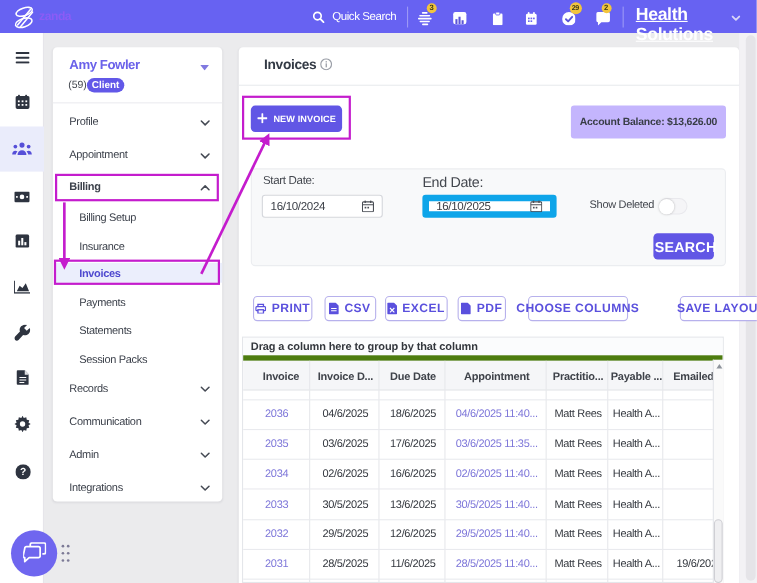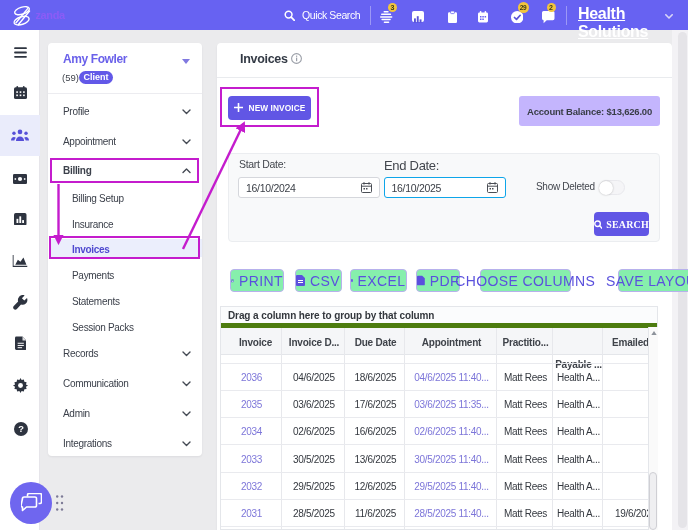--- a/index.html
+++ b/index.html
@@ -1,22 +1,22 @@
 <!DOCTYPE html>
 <html><head>
 <meta charset="utf-8">
 <style>
   * { margin:0; padding:0; box-sizing:border-box; }
   html,body { width:688px; height:530px; overflow:hidden; }
   body { font-family:"Liberation Sans", sans-serif; background:#ebebed; position:relative; }
   .abs { position:absolute; }
   .btn-purple { background:#6156e5; color:#fff; font-weight:bold; border-radius:4px;
     display:flex; align-items:center; justify-content:center; }
-  .btn-outline { background:#86efac; border:1px solid #b7b1ec; color:#5a50dd; font-weight:normal;
-    border-radius:4px; display:flex; align-items:center; justify-content:center; font-size:14px; letter-spacing:.4px; white-space:nowrap;}
+  .btn-outline { background:#ffffff; border:1px solid #b7b1ec; color:#5a50dd; font-weight:bold;
+    border-radius:4px; display:flex; align-items:center; justify-content:center; font-size:11px; letter-spacing:.4px; white-space:nowrap;}
   .mi { font-size:10px; letter-spacing:-0.3px; color:#3c414b; white-space:nowrap; }
   .trow { position:absolute; left:0; width:428px; height:27.3px; border-bottom:1px solid #e9eaee; font-size:10px; letter-spacing:-0.3px; color:#34383f; }
   .trow span { position:absolute; top:50%; transform:translateY(-50%); text-align:center; white-space:nowrap; }
   .lk { color:#7d76d9; }
   .thd { position:absolute; top:8.5px; text-align:center; font-size:10px; letter-spacing:-0.2px; font-weight:bold; color:#3f434a; white-space:nowrap; }
   .c0 { left:0; width:61px; }
   .c1 { left:62px; width:62px; }
   .c2 { left:125px; width:59px; }
   .c3 { left:185px; width:91px; }
   .c4 { left:277px; width:55px; }
@@ -241,47 +241,47 @@
   <svg width="9" height="9" viewBox="0 0 9 9" style="margin-right:6px;">
       <path d="M4.5,0.5 V8.5 M0.5,4.5 H8.5" stroke="#fff" stroke-width="1.6" stroke-linecap="round"></path>
     </svg>
   NEW INVOICE
 </div>
 
 <div class="abs" style="left:519px;top:96px;width:141px;height:30px;background:#c4b5fd;border-radius:3px;display:flex;align-items:center;justify-content:center;font-size:9.5px;letter-spacing:-0.2px;white-space:nowrap;font-weight:bold;color:#383d46;z-index:2;">Account Balance: $13,626.00</div>
 
 <div class="abs" style="left:228px;top:153px;width:432px;height:89px;background:#f8f9fa;border:1px solid #ebedf0;border-radius:4px;z-index:1;"></div>
 <div class="abs" style="left:239px;top:158px;font-size:10.5px;letter-spacing:-0.3px;color:#43474e;z-index:2;">Start Date:</div>
-<div class="abs" style="left:238px;top:177px;width:142px;height:21px;background:#fff;border:1px solid #d5d7dc;border-radius:3px;z-index:2;display:flex;align-items:center;">
+<div class="abs" style="left:238px;top:177px;width:110px;height:21px;background:#fff;border:1px solid #d5d7dc;border-radius:3px;z-index:2;display:flex;align-items:center;">
   <span style="font-size:10.5px;letter-spacing:-0.3px;color:#3c4048;margin-left:7px;">16/10/2024</span>
   <svg style="position:absolute;right:7px;" width="11" height="11" viewBox="0 0 11 11">
     <rect x="0.5" y="1.5" width="10" height="9" rx="1" fill="none" stroke="#4a4e55" stroke-width="1"></rect>
     <line x1="0.5" y1="4.2" x2="10.5" y2="4.2" stroke="#4a4e55" stroke-width="1"></line>
     <line x1="3" y1="0.3" x2="3" y2="2.5" stroke="#4a4e55" stroke-width="1.2"></line>
     <line x1="8" y1="0.3" x2="8" y2="2.5" stroke="#4a4e55" stroke-width="1.2"></line>
     <rect x="2.5" y="6" width="1.5" height="1.5" fill="#4a4e55"></rect>
       <rect x="5" y="6" width="1.5" height="1.5" fill="#4a4e55"></rect>
   </svg>
 </div>
 <div class="abs" style="left:384px;top:158px;font-size:13px;letter-spacing:-0.3px;color:#43474e;z-index:2;">End Date:</div>
-<div class="abs" style="left:383.5px;top:177px;width:122px;height:21px;background:#fff;border:1px solid #0ea5e9;border-radius:3px;z-index:2;display:flex;align-items:center;">
+<div class="abs" style="left:383.5px;top:177px;width:122px;height:21px;background:#fff;border:6px solid #0ea5e9;border-radius:3px;z-index:2;display:flex;align-items:center;">
   <span style="font-size:10.5px;letter-spacing:-0.3px;color:#3c4048;margin-left:7px;">16/10/2025</span>
   <svg style="position:absolute;right:7px;" width="11" height="11" viewBox="0 0 11 11">
     <rect x="0.5" y="1.5" width="10" height="9" rx="1" fill="none" stroke="#4a4e55" stroke-width="1"></rect>
     <line x1="0.5" y1="4.2" x2="10.5" y2="4.2" stroke="#4a4e55" stroke-width="1"></line>
     <line x1="3" y1="0.3" x2="3" y2="2.5" stroke="#4a4e55" stroke-width="1.2"></line>
     <line x1="8" y1="0.3" x2="8" y2="2.5" stroke="#4a4e55" stroke-width="1.2"></line>
     <rect x="2.5" y="6" width="1.5" height="1.5" fill="#4a4e55"></rect>
       <rect x="5" y="6" width="1.5" height="1.5" fill="#4a4e55"></rect>
   </svg>
 </div>
 <div class="abs" style="left:536px;top:181px;font-size:10px;letter-spacing:-0.3px;color:#43474e;z-index:2;">Show Deleted</div>
 <div class="abs" style="left:599px;top:180px;width:26px;height:14.5px;border-radius:8px;background:#f5f5f7;border:1px solid #e9e9ed;z-index:2;"></div>
 <div class="abs" style="left:599px;top:180.5px;width:14px;height:14px;border-radius:50%;background:#fff;box-shadow:0 0 2px rgba(0,0,0,.28);z-index:3;"></div>
-<div class="abs btn-purple" style="left:593.5px;top:212px;width:55.5px;height:24px;font-size:10px;letter-spacing:.2px;z-index:2;font-family:Liberation Serif, serif;">
+<div class="abs btn-purple" style="left:593.5px;top:212px;width:55.5px;height:24px;font-size:13px;letter-spacing:.2px;z-index:2;">
   <svg width="9" height="9" viewBox="0 0 9 9" style="margin-right:4px;">
     <circle cx="3.7" cy="3.7" r="2.9" fill="none" stroke="#fff" stroke-width="1.4"></circle>
     <line x1="5.9" y1="5.9" x2="8.3" y2="8.3" stroke="#fff" stroke-width="1.5" stroke-linecap="round"></line>
   </svg>
   SEARCH
 </div>
 
 <div class="abs btn-outline" style="left:230px;top:269px;width:54px;height:23px;z-index:2;">
   <svg width="10" height="9.5" viewBox="0 0 10 9.5" style="margin-right:5px;">
     <path d="M2.5,2.5 V0.6 h5 V2.5" fill="none" stroke="#5a50dd" stroke-width="1.2"></path>
@@ -321,21 +321,21 @@
     <div style="position:absolute;left:183px;top:0;width:1px;height:202px;background:#e7e8ec;"></div>
     <div style="position:absolute;left:275px;top:0;width:1px;height:202px;background:#e7e8ec;"></div>
     <div style="position:absolute;left:331px;top:0;width:1px;height:202px;background:#e7e8ec;"></div>
     <div style="position:absolute;left:381px;top:0;width:1px;height:202px;background:#e7e8ec;"></div>
 
     <div class="thd" style="left:4px;width:61px;">Invoice</div>
     <div class="thd" style="left:62px;width:62px;">Invoice D...</div>
     <div class="thd" style="left:125px;width:59px;">Due Date</div>
     <div class="thd" style="left:185px;width:91px;">Appointment</div>
     <div class="thd" style="left:277px;width:55px;">Practitio...</div>
-    <div class="thd" style="left:333px;width:49px;margin-top:22px;">Payable ...</div>
+    <div class="thd" style="left:333px;width:49px;">Payable ...</div>
     <div class="thd" style="left:387px;width:45px;">Emailed</div>
 
     <div style="position:absolute;left:0;top:34.5px;width:428px;height:1px;background:#e9eaee;"></div>
 
     <div class="trow" style="top:35.5px;">
         <span class="c0 lk">2036</span>
         <span class="c1">04/6/2025</span>
         <span class="c2">18/6/2025</span>
         <span class="c3 lk">04/6/2025 11:40...</span>
         <span class="c4">Matt Rees</span>

